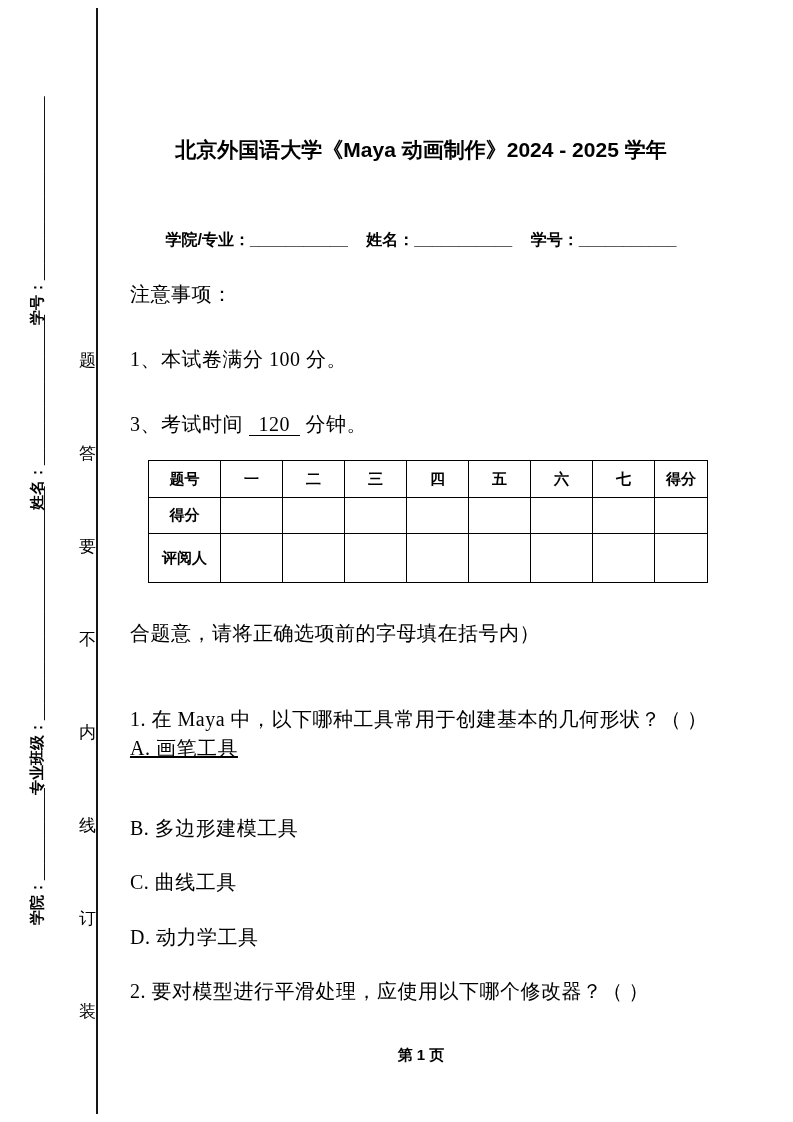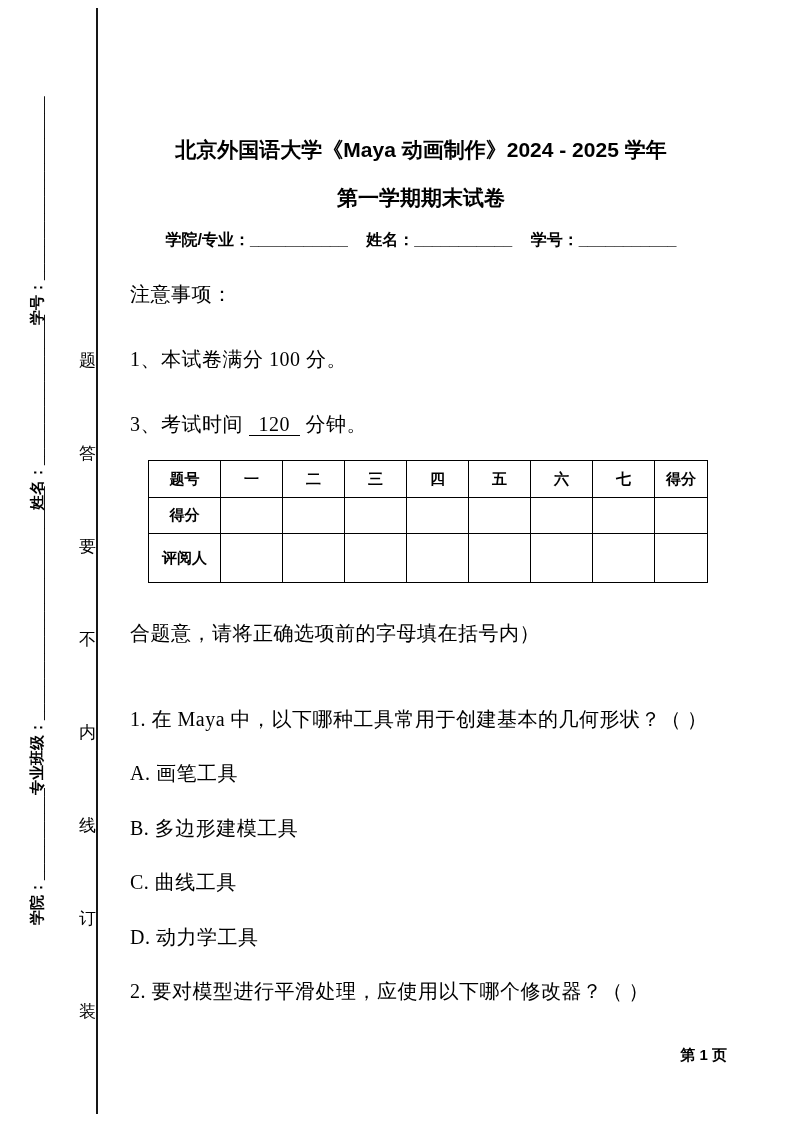--- a/index.html
+++ b/index.html
@@ -69,21 +69,21 @@
   .score-table tr:nth-child(2) { height:36px; }
   .score-table tr:nth-child(3) { height:49px; }
   col.c-first { width:72px; }
   col.c-mid   { width:62px; }
   col.c-last  { width:53px; }
 
   .section-heading { line-height:47px; letter-spacing:0.5px; }
 
   .page-footer {
     position:absolute; left:115px; top:1046px; width:612px;
-    text-align:right; font-weight:bold; font-size:15px;
+    text-align:center; font-weight:bold; font-size:15px;
     font-family:"Liberation Sans","DejaVu Sans",sans-serif;
   }
 </style>
 </head>
 <body>
 
 <div class="binding-field" style="top:115px; width:210px; transform:rotate(-90deg) translateX(-210px);">
   <span class="bf-label">学号：</span><span>______________________</span>
 </div>
 <div class="binding-field" style="top:325px; width:185px; transform:rotate(-90deg) translateX(-185px);">
@@ -104,21 +104,20 @@
   <span>内</span>
   <span>线</span>
   <span>订</span>
   <span>装</span>
 </div>
 
 <div class="binding-divider"></div>
 
 <div class="title-block">
   <div>北京外国语大学《Maya 动画制作》2024 - 2025 学年</div>
-  <div>第一学期期末试卷</div>
 </div>
 
 <div class="info-line">
   <span class="info-field"><span>学院/专业：</span><span>___________</span></span>
   <span class="info-field"><span>姓名：</span><span>___________</span></span>
   <span class="info-field"><span>学号：</span><span>___________</span></span>
 </div>
 
 <div class="body-line" style="top:283px;">注意事项：</div>
 <div class="body-line" style="top:348px;">1、本试卷满分 100 分。</div>
@@ -175,19 +174,19 @@
         <td></td>
   </tr>
 </tbody>
   </table>
 
 <div class="body-line section-heading" style="top:610px;">
   <div>合题意，请将正确选项前的字母填在括号内）</div>
 </div>
 
 <div class="body-line" style="top:708px;">1. 在 Maya 中，以下哪种工具常用于创建基本的几何形状？（  ）</div>
-<div class="body-line" style="top:762px;">A. 画笔工具</div>
+<div class="body-line" style="top:737px;text-decoration:underline;">A. 画笔工具</div>
 <div class="body-line" style="top:817px;">B. 多边形建模工具</div>
 <div class="body-line" style="top:871px;">C. 曲线工具</div>
 <div class="body-line" style="top:926px;">D. 动力学工具</div>
 <div class="body-line" style="top:980px;">2. 要对模型进行平滑处理，应使用以下哪个修改器？（  ）</div>
 
 <div class="page-footer">第 1 页</div>
 
 </body></html>

